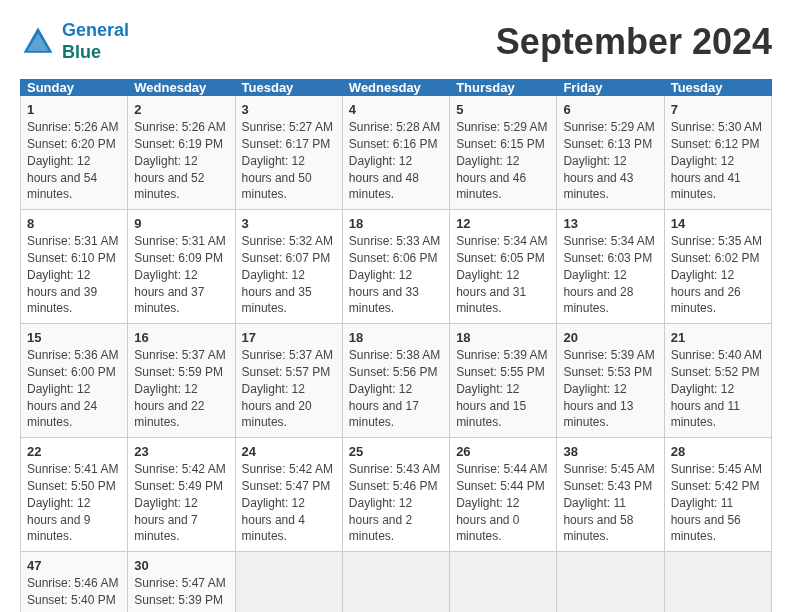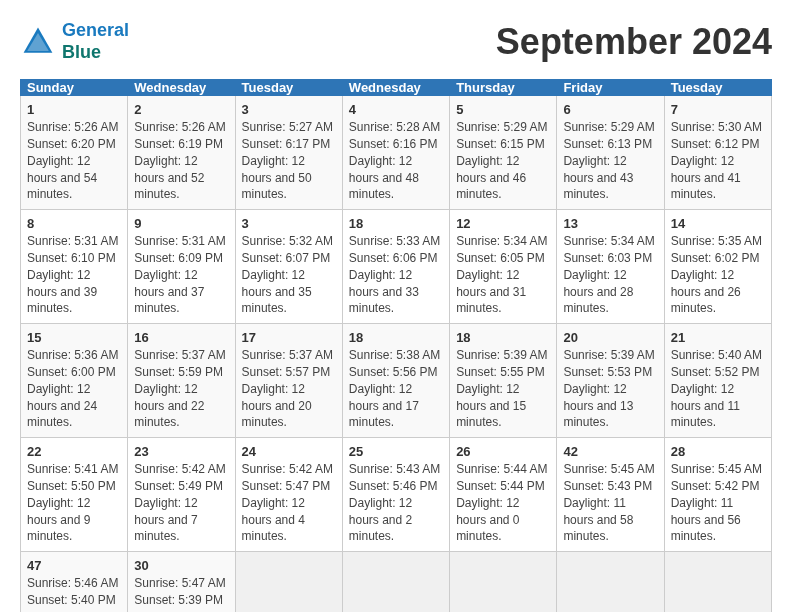--- a/index.html
+++ b/index.html
@@ -173,21 +173,21 @@
         <td><span class="day-number">22</span>
         <span class="day-info">Sunrise: 5:41 AM<br>Sunset: 5:50 PM<br>Daylight: 12 hours and 9 minutes.</span></td>
         <td><span class="day-number">23</span>
         <span class="day-info">Sunrise: 5:42 AM<br>Sunset: 5:49 PM<br>Daylight: 12 hours and 7 minutes.</span></td>
         <td><span class="day-number">24</span>
         <span class="day-info">Sunrise: 5:42 AM<br>Sunset: 5:47 PM<br>Daylight: 12 hours and 4 minutes.</span></td>
         <td><span class="day-number">25</span>
         <span class="day-info">Sunrise: 5:43 AM<br>Sunset: 5:46 PM<br>Daylight: 12 hours and 2 minutes.</span></td>
         <td><span class="day-number">26</span>
         <span class="day-info">Sunrise: 5:44 AM<br>Sunset: 5:44 PM<br>Daylight: 12 hours and 0 minutes.</span></td>
-        <td><span class="day-number">42</span>
+        <td><span class="day-number">38</span>
         <span class="day-info">Sunrise: 5:45 AM<br>Sunset: 5:43 PM<br>Daylight: 11 hours and 58 minutes.</span></td>
         <td><span class="day-number">28</span>
         <span class="day-info">Sunrise: 5:45 AM<br>Sunset: 5:42 PM<br>Daylight: 11 hours and 56 minutes.</span></td>
       </tr>
       <tr>
         <td><span class="day-number">47</span>
         <span class="day-info">Sunrise: 5:46 AM<br>Sunset: 5:40 PM<br>Daylight: 11 hours and 54 minutes.</span></td>
         <td><span class="day-number">30</span>
         <span class="day-info">Sunrise: 5:47 AM<br>Sunset: 5:39 PM<br>Daylight: 11 hours and 51 minutes.</span></td>
         <td class="empty"></td>

